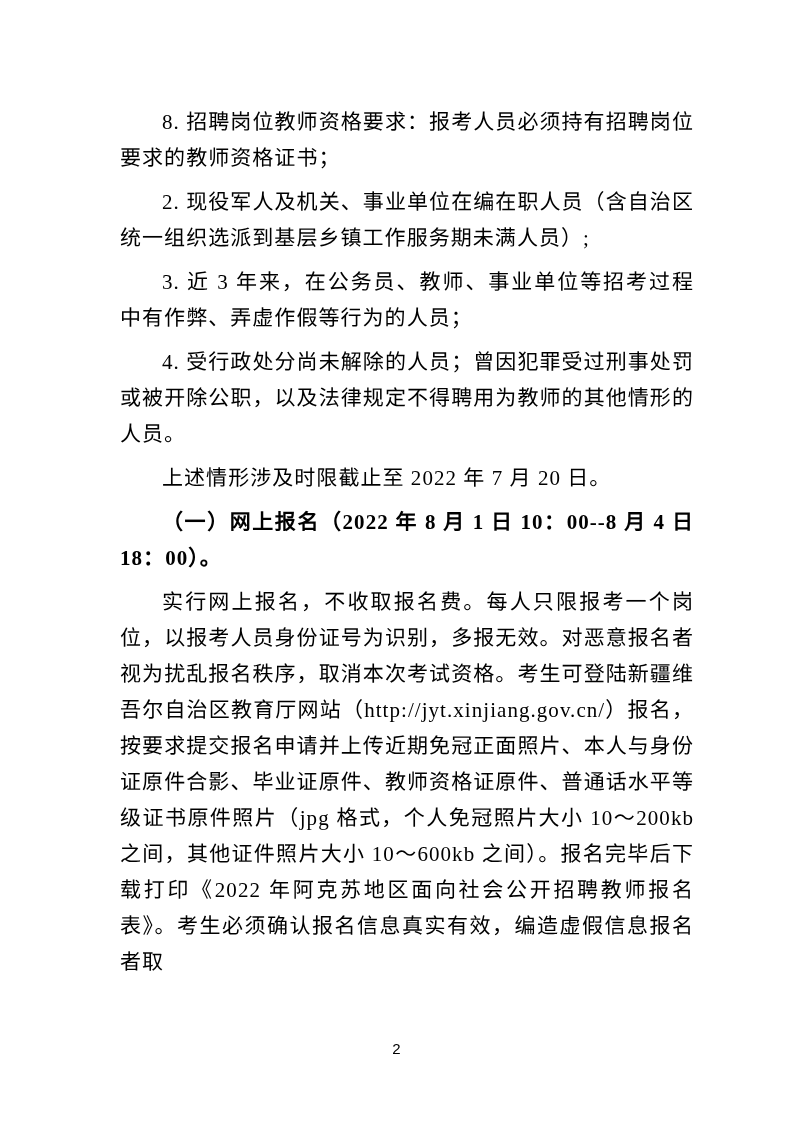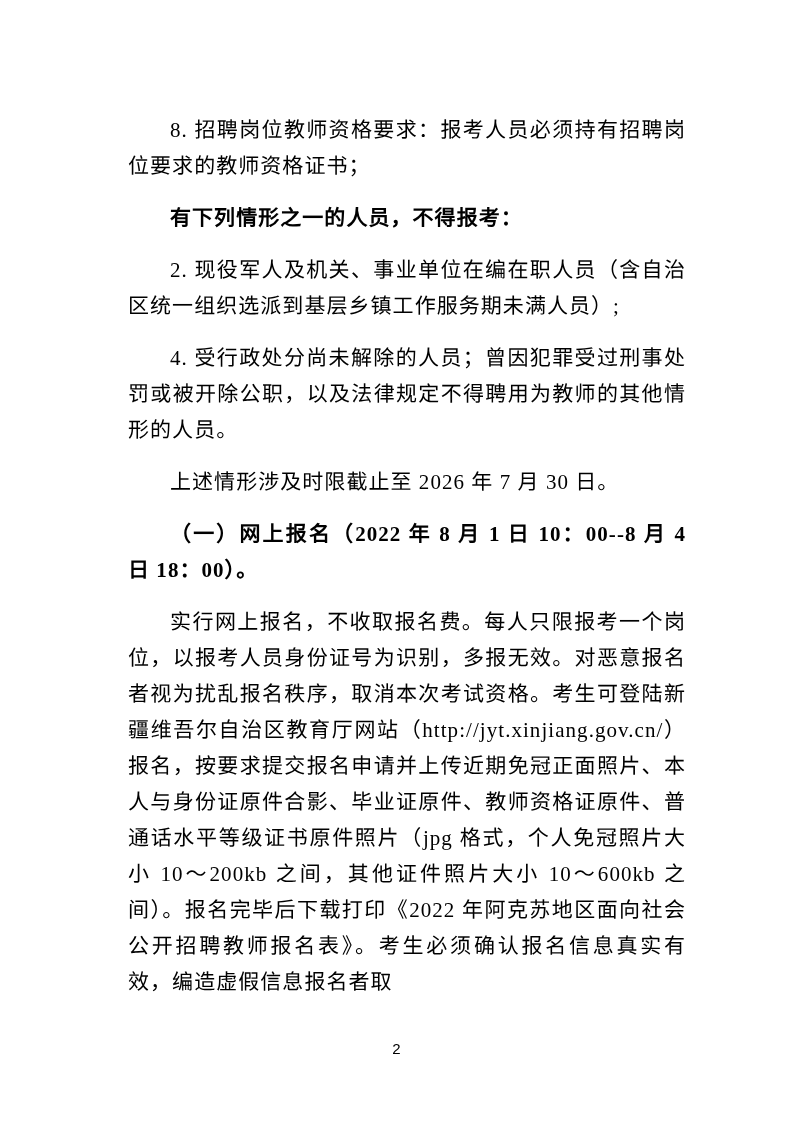--- a/index.html
+++ b/index.html
@@ -16,21 +16,21 @@
     font-family: "Liberation Serif", "DejaVu Serif", serif;
     overflow: hidden;
   }
   .content {
     position: absolute;
     left: 112px;
     top: 96px;
     width: 590px;
   }
   .content p {
-    margin: 16px;
+    margin: 8px;
     padding: 0;
     font-size: 21px;
     line-height: 36px;
     letter-spacing: 0.05em;
     text-align: justify;
     text-justify: inter-character;
     text-indent: 2em;
     word-break: break-all;
   }
   .content p.bold {
@@ -46,21 +46,21 @@
     font-family: "Liberation Sans", "DejaVu Sans", sans-serif;
     color: #000000;
   }
 </style>
 </head>
 <body>
 
 <div class="page">
   <div class="content">
     <p>8. 招聘岗位教师资格要求：报考人员必须持有招聘岗位要求的教师资格证书；</p>
-    <p class="bold">有下列情形之一的人员，不得报考：</p>
     <p>2. 现役军人及机关、事业单位在编在职人员（含自治区统一组织选派到基层乡镇工作服务期未满人员）;</p>
+    <p>3. 近 3 年来，在公务员、教师、事业单位等招考过程中有作弊、弄虚作假等行为的人员；</p>
     <p>4. 受行政处分尚未解除的人员；曾因犯罪受过刑事处罚或被开除公职，以及法律规定不得聘用为教师的其他情形的人员。</p>
-    <p>上述情形涉及时限截止至 2026 年 7 月 30 日。</p>
+    <p>上述情形涉及时限截止至 2022 年 7 月 20 日。</p>
     <p class="bold">（一）网上报名（2022 年 8 月 1 日 10：00--8 月 4 日 18：00）。</p>
     <p>实行网上报名，不收取报名费。每人只限报考一个岗位，以报考人员身份证号为识别，多报无效。对恶意报名者视为扰乱报名秩序，取消本次考试资格。考生可登陆新疆维吾尔自治区教育厅网站（http://jyt.xinjiang.gov.cn/）报名，按要求提交报名申请并上传近期免冠正面照片、本人与身份证原件合影、毕业证原件、教师资格证原件、普通话水平等级证书原件照片（jpg 格式，个人免冠照片大小 10～200kb 之间，其他证件照片大小 10～600kb 之间）。报名完毕后下载打印《2022 年阿克苏地区面向社会公开招聘教师报名表》。考生必须确认报名信息真实有效，编造虚假信息报名者取</p>
   </div>
   <div class="page-number">2</div>
 </div>
 
 </body></html>

